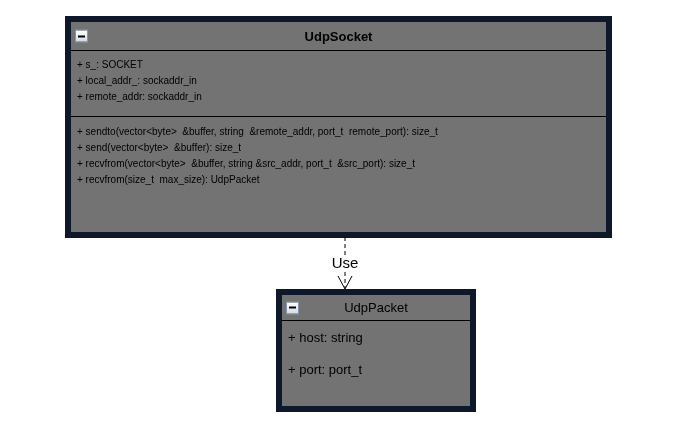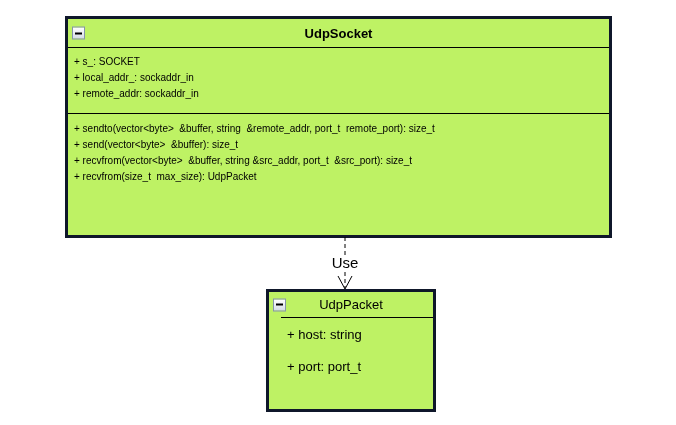--- a/index.html
+++ b/index.html
@@ -10,27 +10,27 @@
   }
   .canvas {
     position: relative;
     width: 676px;
     height: 425px;
     background: #ffffff;
     overflow: hidden;
   }
   .uml-class {
     position: absolute;
-    background: #bef264;
-    border: 3px solid #0f172a;
+    background: #737373;
+    border: 6px solid #0f172a;
     box-sizing: border-box;
     color: #000000;
   }
   #udp-socket { left: 65px; top: 16px; width: 547px; height: 222px; }
-  #udp-packet { left: 266px; top: 289px; width: 170px; height: 123px; }
+  #udp-packet { left: 276px; top: 289px; width: 200px; height: 123px; }
 
   .uml-header {
     position: relative;
     display: flex;
     align-items: center;
     justify-content: center;
     font-size: 13px;
     box-sizing: border-box;
   }
   #udp-socket .uml-header { height: 28px; font-weight: bold; }
@@ -65,21 +65,21 @@
   }
   #udp-socket .attrs   { height: 66px;  padding: 6px 0 0 6px; }
   #udp-socket .methods { height: 126px; padding: 7px 0 0 6px; }
   .line {
     font-size: 10px;
     line-height: 16px;
     white-space: pre;
     color: #000000;
   }
 
-  #udp-packet .attrs { height: 96px; padding: 0; margin-left: 12px; }
+  #udp-packet .attrs { height: 96px; padding: 0; }
   #udp-packet .attr-row {
     height: 32px;
     display: flex;
     align-items: center;
     padding-left: 6px;
     font-size: 13px;
     white-space: pre;
     color: #000000;
   }
 

